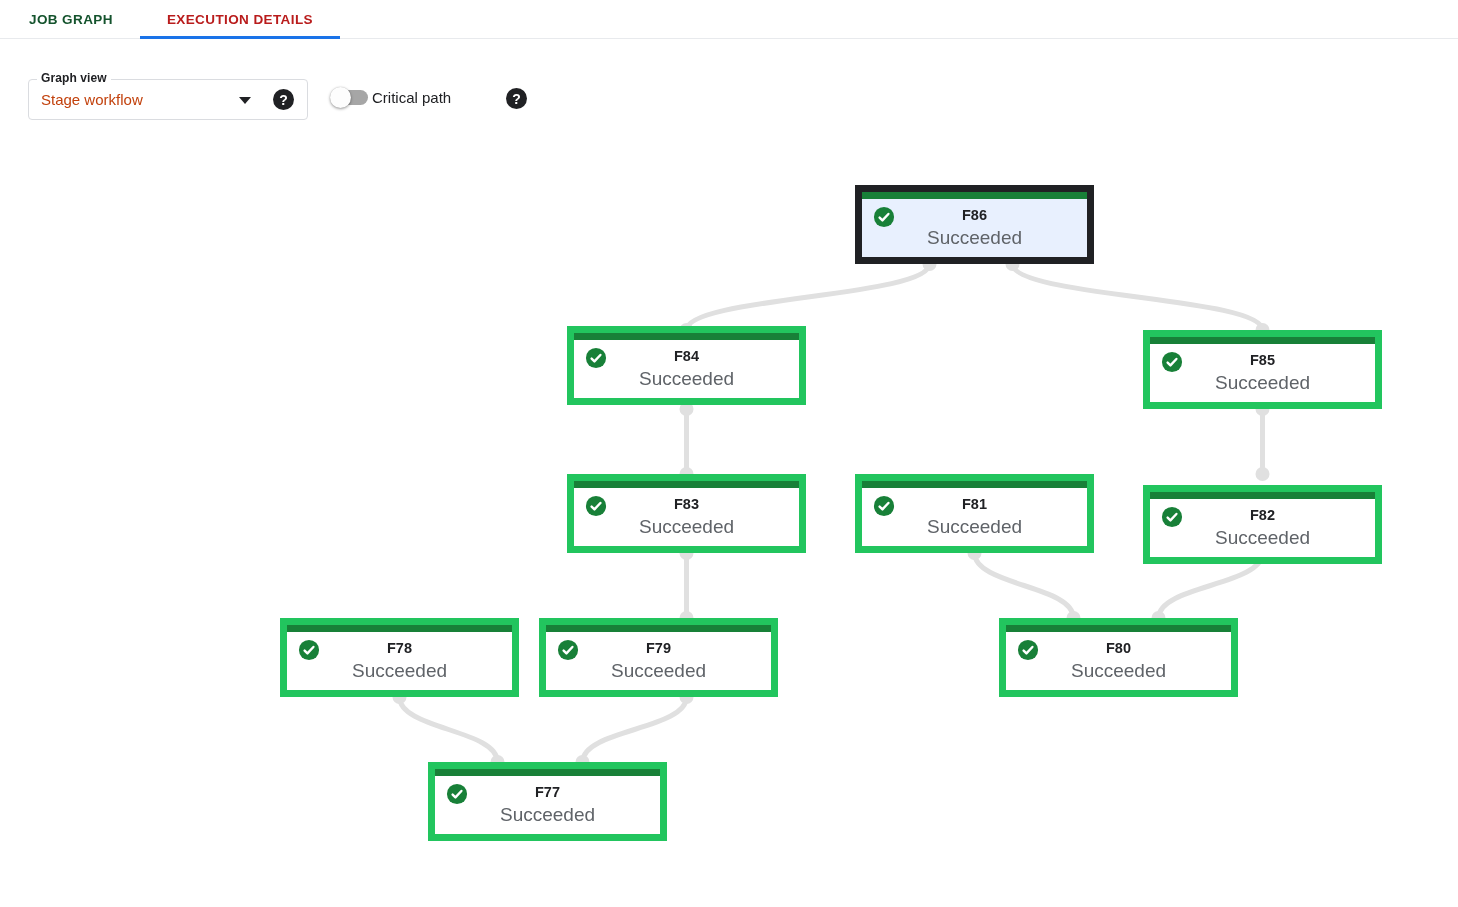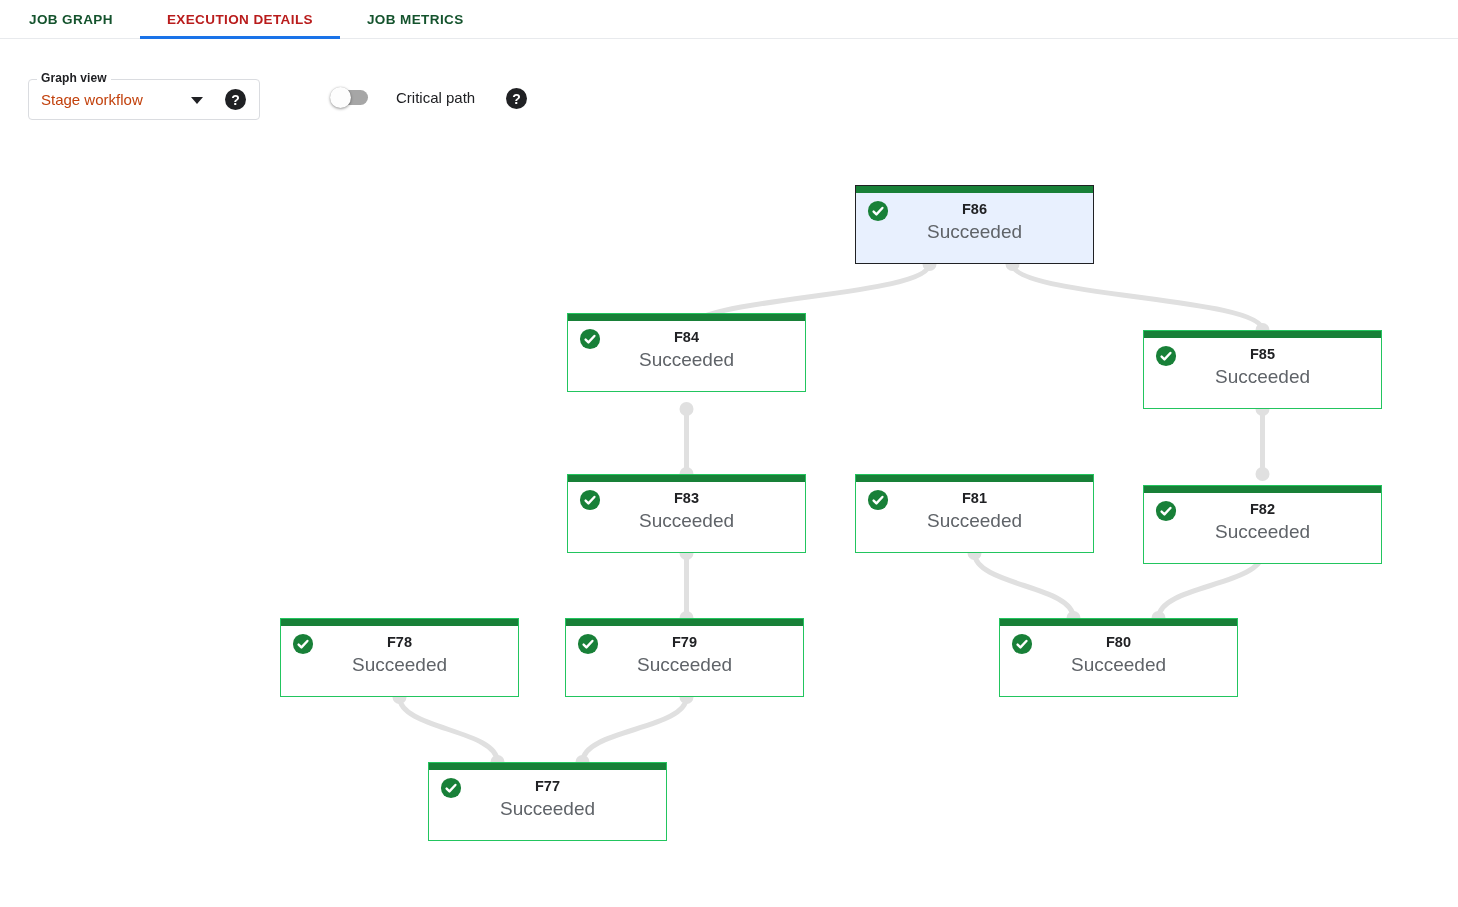--- a/index.html
+++ b/index.html
@@ -43,21 +43,21 @@
     height: 3px;
     background: #1a73e8;
   }
 
   
   .toolbar { position: absolute; left: 0; top: 40px; right: 0; height: 90px; z-index: 2; }
 
   .select-field {
     position: absolute;
     left: 28px; top: 39px;
-    width: 232px; height: 41px;
+    width: 280px; height: 41px;
     border: 1px solid #dadce0;
     border-radius: 4px;
     background: #fff;
     cursor: pointer;
   }
   .select-field .field-label {
     position: absolute;
     top: -9px; left: 8px;
     background: #fff;
     padding: 0 4px;
@@ -116,39 +116,39 @@
   }
   .switch .knob {
     position: absolute;
     left: 0; top: 1px;
     width: 21px; height: 21px;
     border-radius: 50%;
     background: #fdfdfd;
     box-shadow: 0 1px 3px rgba(0,0,0,0.4), 0 0 1px rgba(0,0,0,0.2);
   }
   .toggle-label {
-    margin-left: 28px;
+    margin-left: 4px;
     font-size: 15px;
     color: #202124;
   }
   .help-standalone { position: absolute; left: 506px; top: 48px; }
 
   
   .canvas {
     position: absolute;
     inset: 0;
     z-index: 1;
   }
   #edges-svg { position: absolute; left: 0; top: 0; }
 
   .node {
     position: absolute;
     width: 239px; height: 79px;
     background: #fff;
-    border: 1px solid #22c55e;
+    border: 7px solid #22c55e;
     cursor: pointer;
   }
   .node .bar {
     height: 7px;
     background: #188038;
   }
   .node.selected {
     background: #e8f0fe;
     border-color: #202124;
   }
@@ -170,21 +170,20 @@
     font-size: 19px;
     color: #5f6368;
   }
 </style>
 </head>
 <body>
 
 <div class="tabbar">
   <div class="tab">JOB GRAPH</div>
   <div class="tab active">EXECUTION DETAILS</div>
-  <div class="tab">JOB METRICS</div>
 </div>
 
 <div class="toolbar">
   <div class="select-field">
     <span class="field-label">Graph view</span>
     <span class="field-value">Stage workflow</span>
     <span class="caret"></span>
     <span class="help-circle help-in-field">?</span>
   </div>
 
@@ -232,21 +231,21 @@
   <div id="nodes-layer">
       <div class="node selected" style="left: 855px; top: 185px;">
         <div class="bar"></div>
         <span class="check"><svg viewBox="0 0 24 24" width="22" height="22">
             <circle cx="12" cy="12" r="11" fill="#188038"></circle>
             <path d="M7.2 12.6l3.1 3.1 6.5-7" stroke="#ffffff" stroke-width="2.6" fill="none" stroke-linecap="round" stroke-linejoin="round"></path>
           </svg></span>
         <div class="title">F86</div>
         <div class="status">Succeeded</div>
       </div>
-      <div class="node" style="left: 567px; top: 313px;">
+      <div class="node" style="left: 567px; top: 326px;">
         <div class="bar"></div>
         <span class="check"><svg viewBox="0 0 24 24" width="22" height="22">
             <circle cx="12" cy="12" r="11" fill="#188038"></circle>
             <path d="M7.2 12.6l3.1 3.1 6.5-7" stroke="#ffffff" stroke-width="2.6" fill="none" stroke-linecap="round" stroke-linejoin="round"></path>
           </svg></span>
         <div class="title">F84</div>
         <div class="status">Succeeded</div>
       </div>
       <div class="node" style="left: 1143px; top: 330px;">
         <div class="bar"></div>
@@ -286,21 +285,21 @@
       </div>
       <div class="node" style="left: 280px; top: 618px;">
         <div class="bar"></div>
         <span class="check"><svg viewBox="0 0 24 24" width="22" height="22">
             <circle cx="12" cy="12" r="11" fill="#188038"></circle>
             <path d="M7.2 12.6l3.1 3.1 6.5-7" stroke="#ffffff" stroke-width="2.6" fill="none" stroke-linecap="round" stroke-linejoin="round"></path>
           </svg></span>
         <div class="title">F78</div>
         <div class="status">Succeeded</div>
       </div>
-      <div class="node" style="left: 565px; top: 618px;">
+      <div class="node" style="left: 539px; top: 618px;">
         <div class="bar"></div>
         <span class="check"><svg viewBox="0 0 24 24" width="22" height="22">
             <circle cx="12" cy="12" r="11" fill="#188038"></circle>
             <path d="M7.2 12.6l3.1 3.1 6.5-7" stroke="#ffffff" stroke-width="2.6" fill="none" stroke-linecap="round" stroke-linejoin="round"></path>
           </svg></span>
         <div class="title">F79</div>
         <div class="status">Succeeded</div>
       </div>
       <div class="node" style="left: 999px; top: 618px;">
         <div class="bar"></div>

